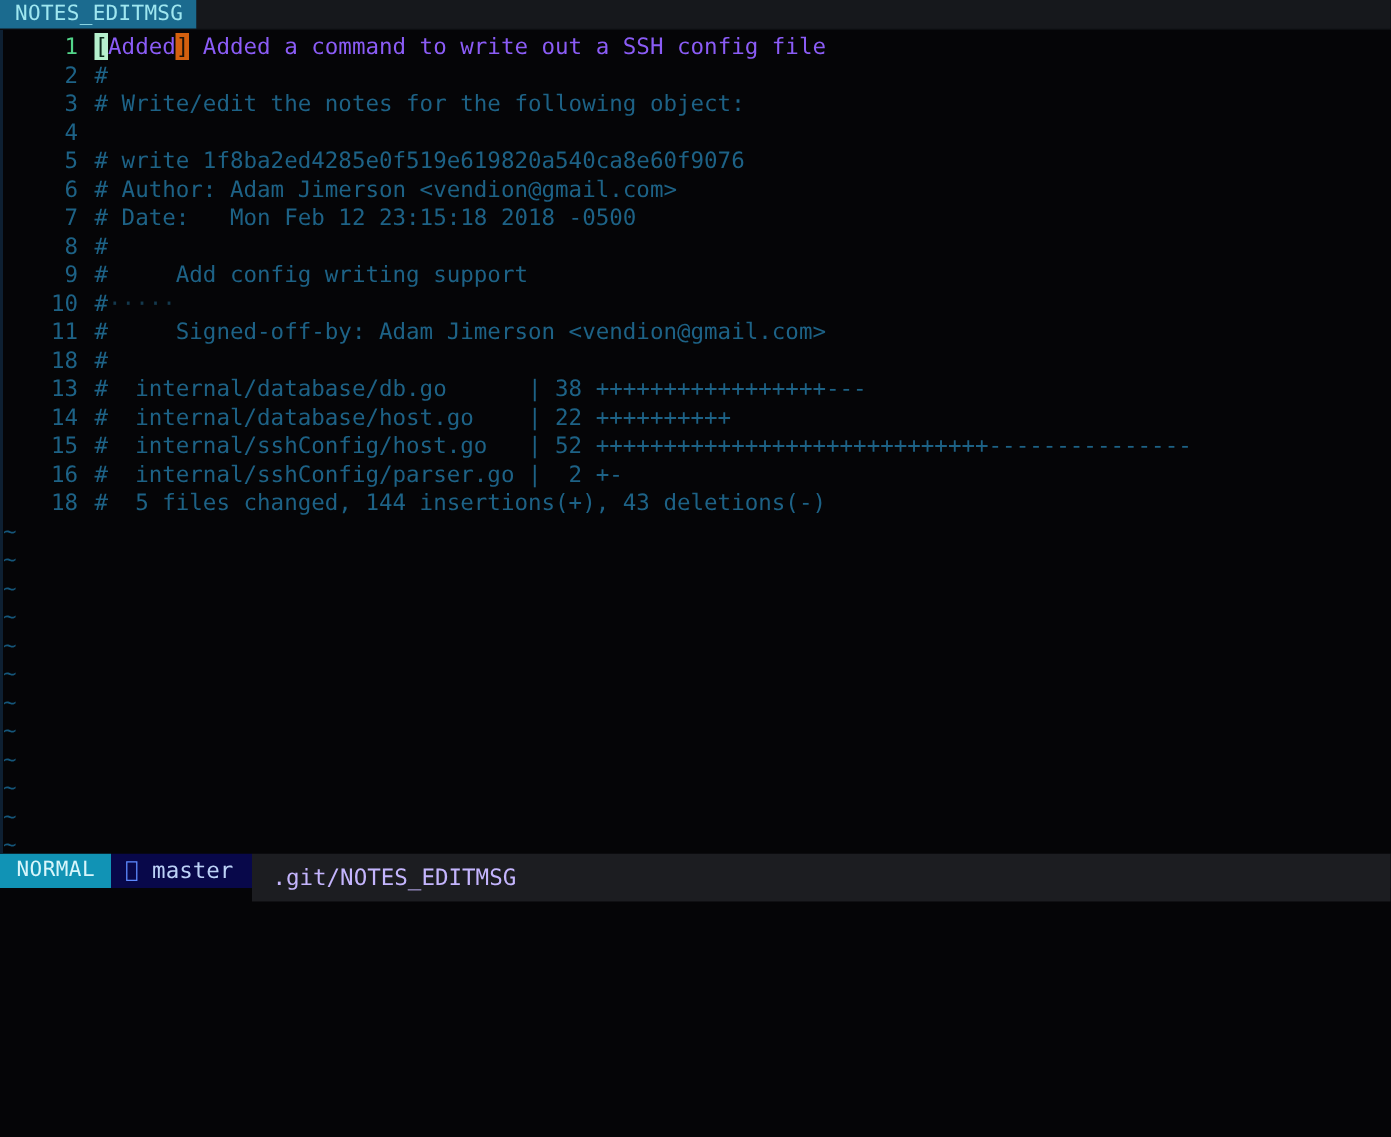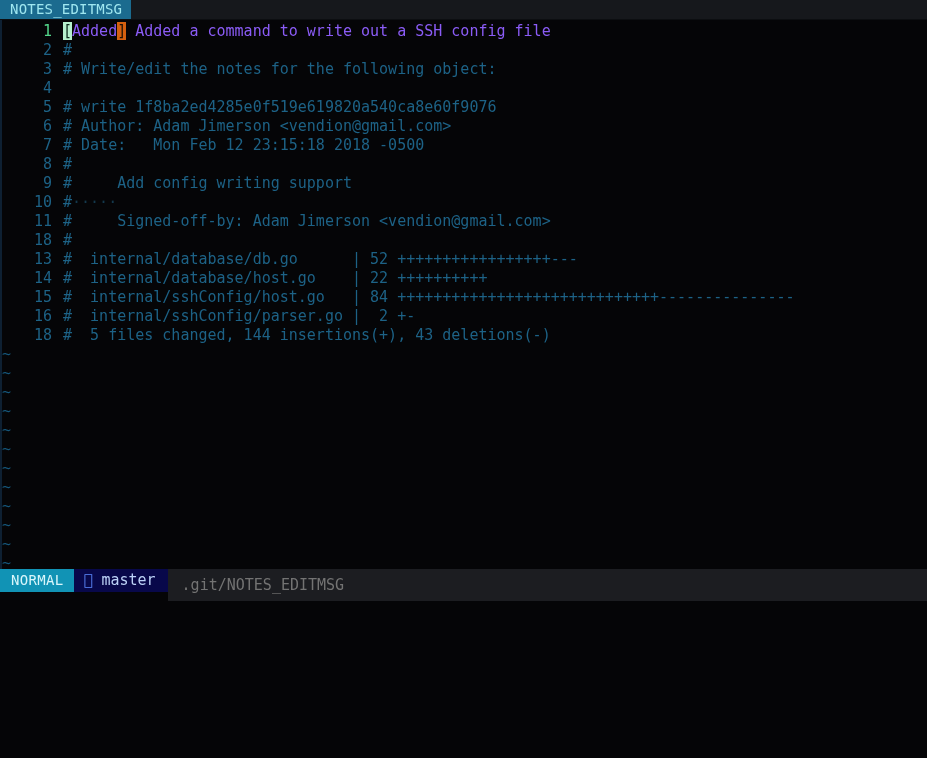--- a/index.html
+++ b/index.html
@@ -142,21 +142,21 @@
     font-size: 15px;
   }
   .st-branch .bicon {
     color: #5e8bff;
     font-size: 15px;
     display: inline-block;
     transform: translateY(-0.5px);
   }
   .st-file {
     background: #1c1d21;
-    color: #737373;
+    color: #c4b5fd;
     padding: 16px 14px;
     flex: 1 1 auto;
     display: flex;
     align-items: center;
     font-size: 15px;
   }
 </style>
 </head>
 <body>
 
@@ -227,31 +227,31 @@
       <div class="codecell cmt">#     Signed-off-by: Adam Jimerson &lt;vendion@gmail.com&gt;</div>
     </div>
 
     <div class="row">
       <div class="gutter">18</div>
       <div class="codecell cmt">#</div>
     </div>
 
     <div class="row">
       <div class="gutter">13</div>
-      <div class="codecell cmt">#  internal/database/db.go      | 52 +++++++++++++++++---</div>
+      <div class="codecell cmt">#  internal/database/db.go      | 38 +++++++++++++++++---</div>
     </div>
 
     <div class="row">
       <div class="gutter">14</div>
       <div class="codecell cmt">#  internal/database/host.go    | 22 ++++++++++</div>
     </div>
 
     <div class="row">
       <div class="gutter">15</div>
-      <div class="codecell cmt">#  internal/sshConfig/host.go   | 84 +++++++++++++++++++++++++++++---------------</div>
+      <div class="codecell cmt">#  internal/sshConfig/host.go   | 52 +++++++++++++++++++++++++++++---------------</div>
     </div>
 
     <div class="row">
       <div class="gutter">16</div>
       <div class="codecell cmt">#  internal/sshConfig/parser.go |  2 +-</div>
     </div>
 
 
     <div class="row">
       <div class="gutter">18</div>

